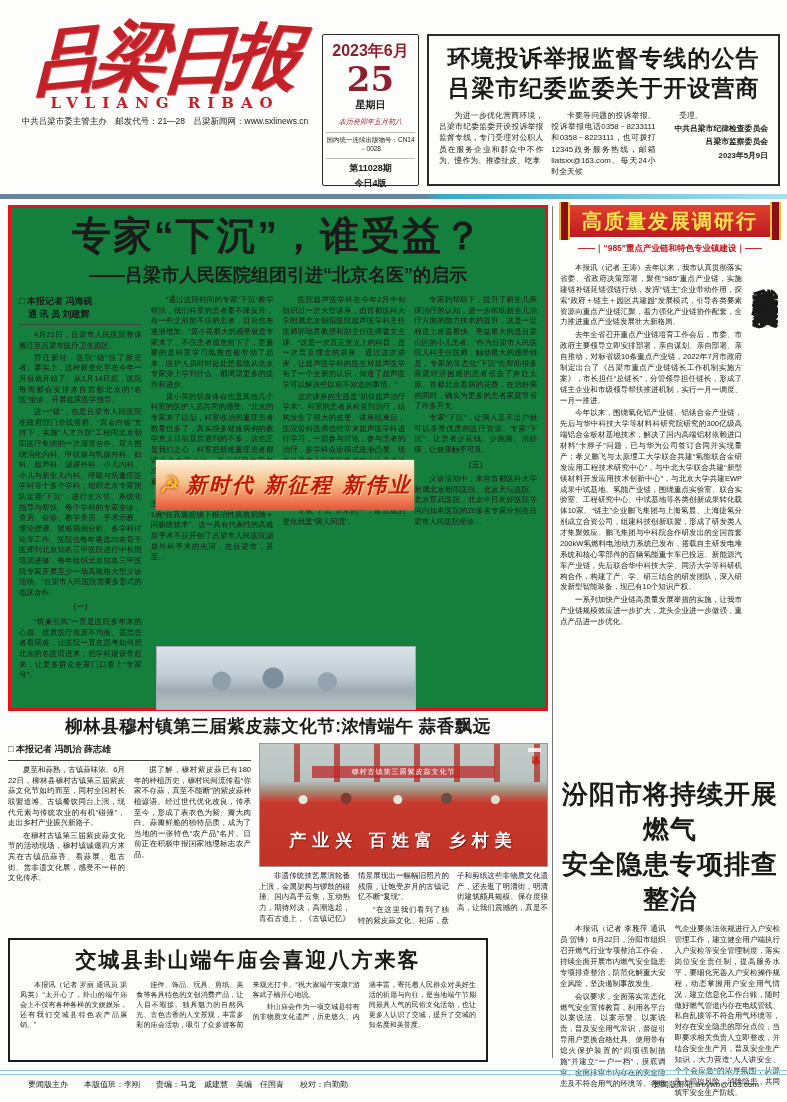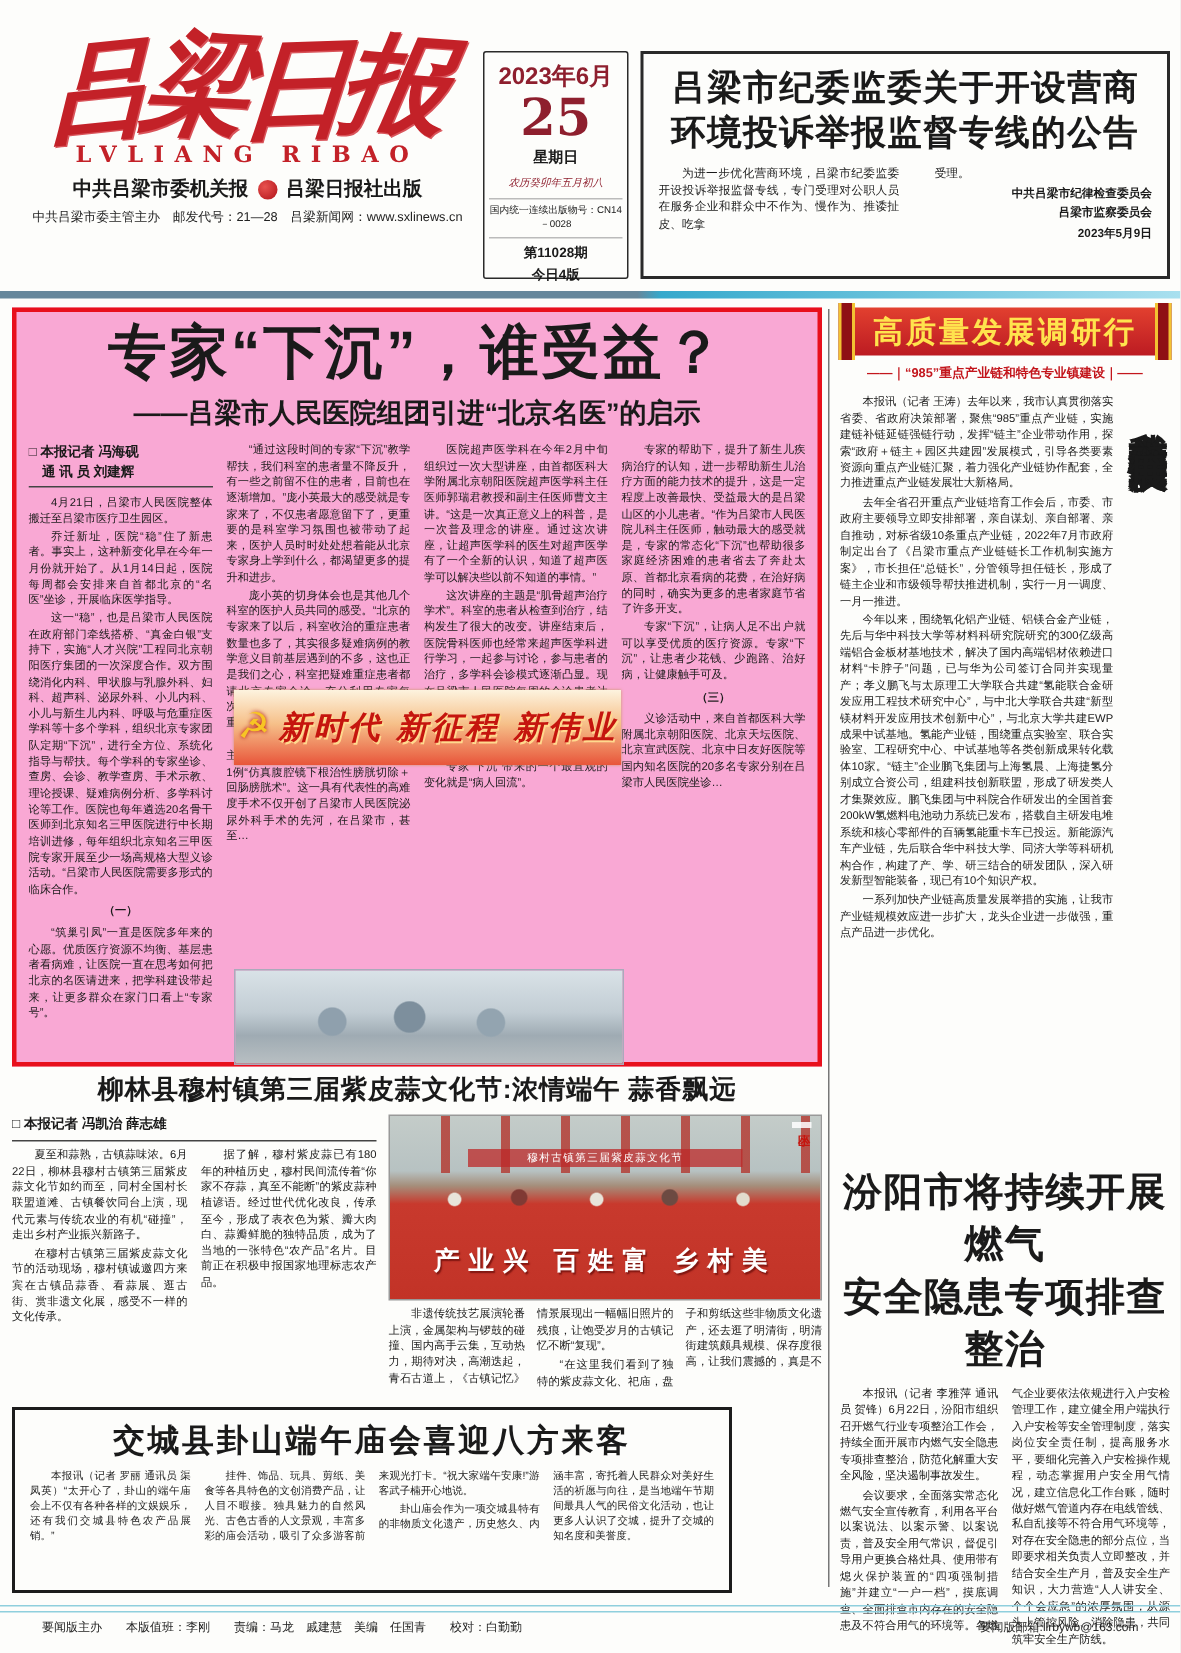--- a/index.html
+++ b/index.html
@@ -41,21 +41,21 @@
   .an-col p{margin:0;text-indent:2em;}
   .an-col p.sig{text-indent:0;text-align:right;margin-top:2px;font-weight:bold;}
 
   .head-divider{position:absolute;left:0;top:194px;width:787px;height:5px;
       background:linear-gradient(90deg,#66879b 0%,#66879b 54%,#35a9cc 56%,#a9e0ef 100%);}
 
   .v-divider{position:absolute;left:552px;top:206px;height:852px;border-left:1px solid #777;}
 
   
   .main-box{position:absolute;left:8px;top:205px;width:540px;height:506px;
-            border:3.5px solid #e8101c;box-sizing:border-box;background:#f9a8d4;padding:8px 8px 4px;}
+            border:3.5px solid #e8101c;box-sizing:border-box;background:#15803d;padding:8px 8px 4px;}
   .main-headline{font-size:39px;font-weight:900;text-align:center;letter-spacing:2px;line-height:1.05;}
   .main-subtitle{font-size:18px;font-weight:900;text-align:center;margin-top:6px;}
   .main-cols{display:flex;gap:9px;margin-top:8px;height:398px;overflow:hidden;position:relative;}
   .mcol{flex:1;font-size:7.5px;line-height:1.42;text-align:justify;overflow:hidden;}
   .mcol p{margin:0 0 1px;text-indent:2em;}
   p.sec-mark{text-align:center;text-indent:0;font-weight:bold;margin:4px 0;}
   .byline{font-size:9px;font-weight:bold;border-bottom:1.5px solid #444;
           padding-bottom:4px;margin-bottom:5px;}
   .byline div{text-indent:0;}
   .era-banner{position:absolute;left:145px;top:252px;width:258px;height:50px;
@@ -145,46 +145,44 @@
 <div class="page">
 
   <div class="masthead">
     <div class="mast-title">
       <span>吕</span>
       <span>梁</span>
       <span>日</span>
       <span>报</span>
     </div>
     <div class="mast-latin">LVLIANG RIBAO</div>
-    <div class="mast-org">
-      <span>中共吕梁市委机关报</span>
-      <span class="mast-seal"></span>
-      <span>吕梁日报社出版</span>
-    </div>
     <div class="mast-info">中共吕梁市委主管主办　邮发代号：21—28　吕梁新闻网：www.sxlinews.cn</div>
   </div>
 
   <div class="date-box">
     <div class="db-ym">2023年6月</div>
     <div class="db-day">25</div>
     <div class="db-week">星期日</div>
     <div class="db-lunar">农历癸卯年五月初八</div>
     <div class="db-issn">国内统一连续出版物号：CN14－0028</div>
     <div class="db-issue">第11028期</div>
     <div class="db-pages">今日4版</div>
   </div>
 
   <div class="announce">
     <div class="an-title">
+      <div>环境投诉举报监督专线的公告</div>
       <div>吕梁市纪委监委关于开设营商</div>
-      <div>环境投诉举报监督专线的公告</div>
     </div>
     <div class="an-cols">
       <div class="an-col">
           <p>为进一步优化营商环境，吕梁市纪委监委开设投诉举报监督专线，专门受理对公职人员在服务企业和群众中不作为、慢作为、推诿扯皮、吃拿</p>
+        </div>
+      <div class="an-col">
+          <p>卡要等问题的投诉举报。投诉举报电话0358－8233111和0358－8223111，也可拨打12345政务服务热线，邮箱llatsxx@163.com。每天24小时全天候</p>
         </div>
       <div class="an-col">
         <div>
             <p>受理。</p>
           </div>
         <div>
             <p class="sig">中共吕梁市纪律检查委员会</p>
             <p class="sig">吕梁市监察委员会</p>
             <p class="sig">2023年5月9日</p>
           </div>

